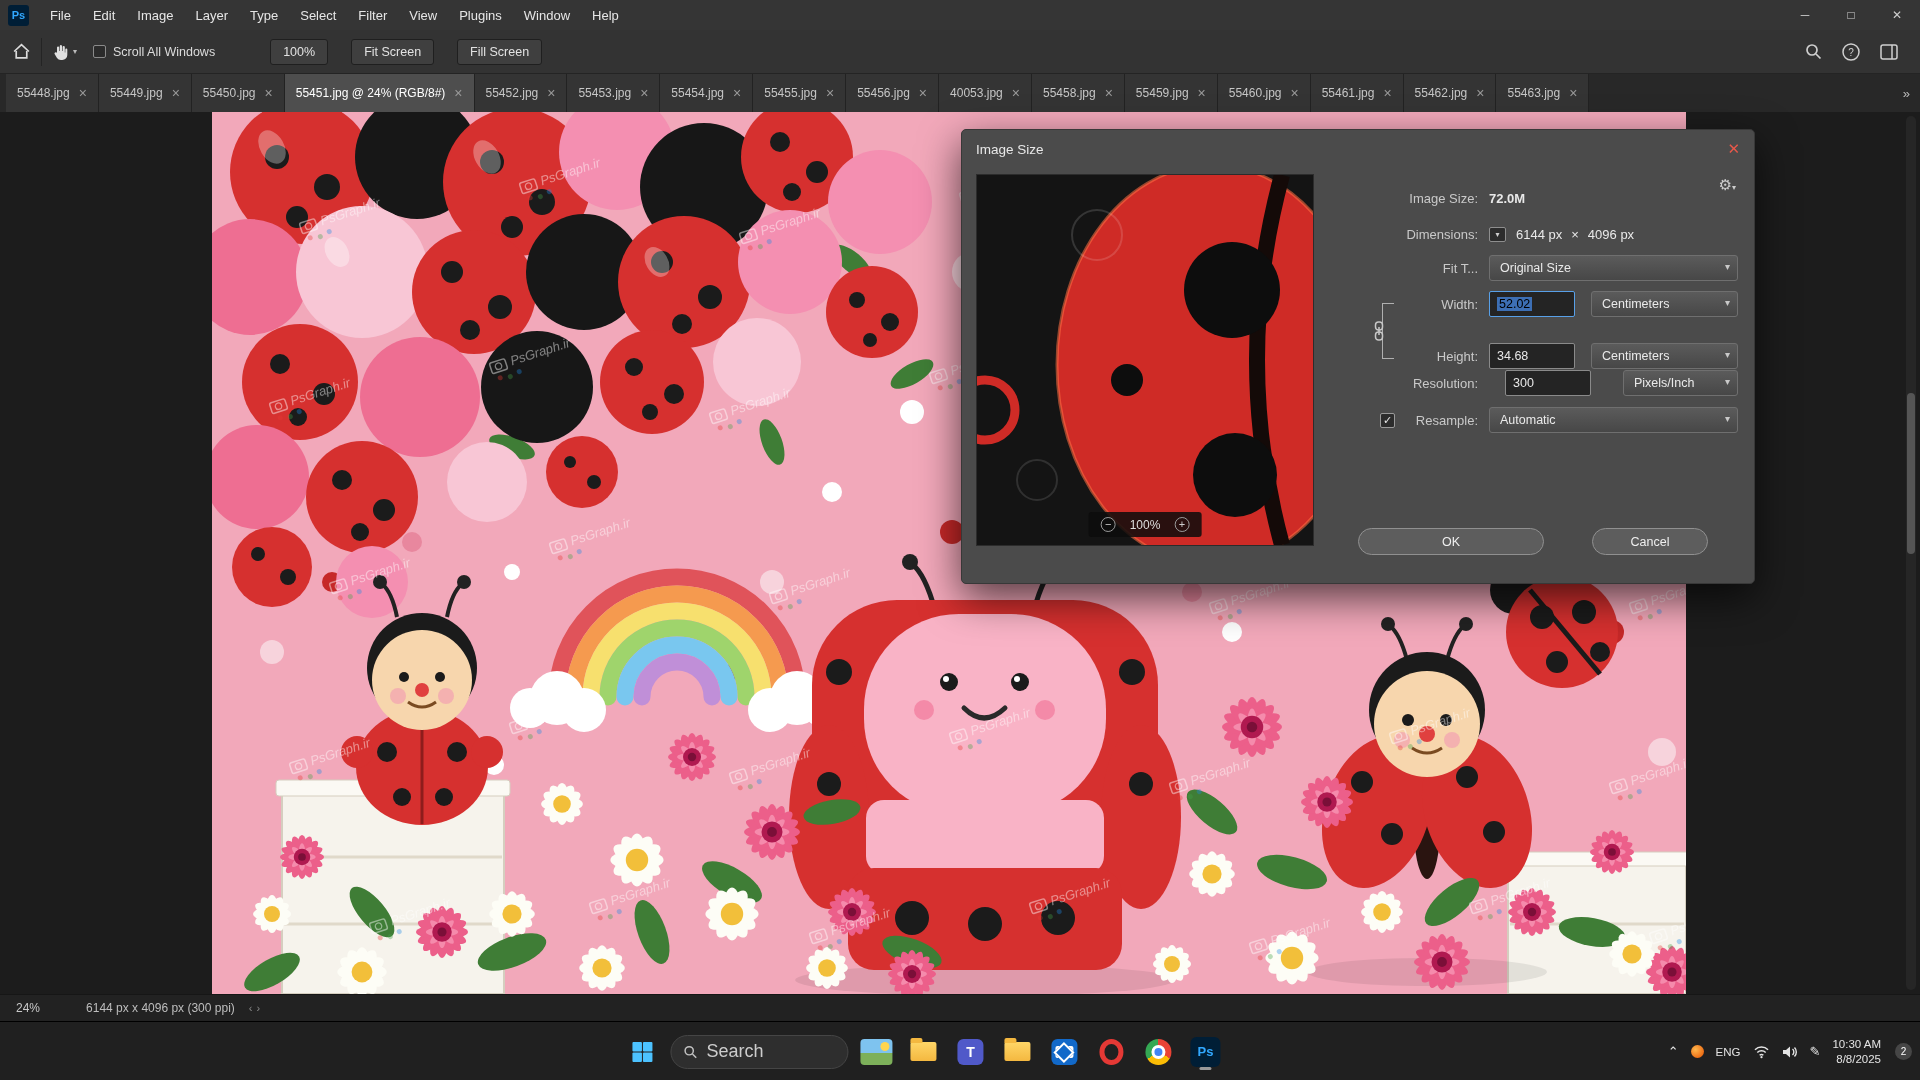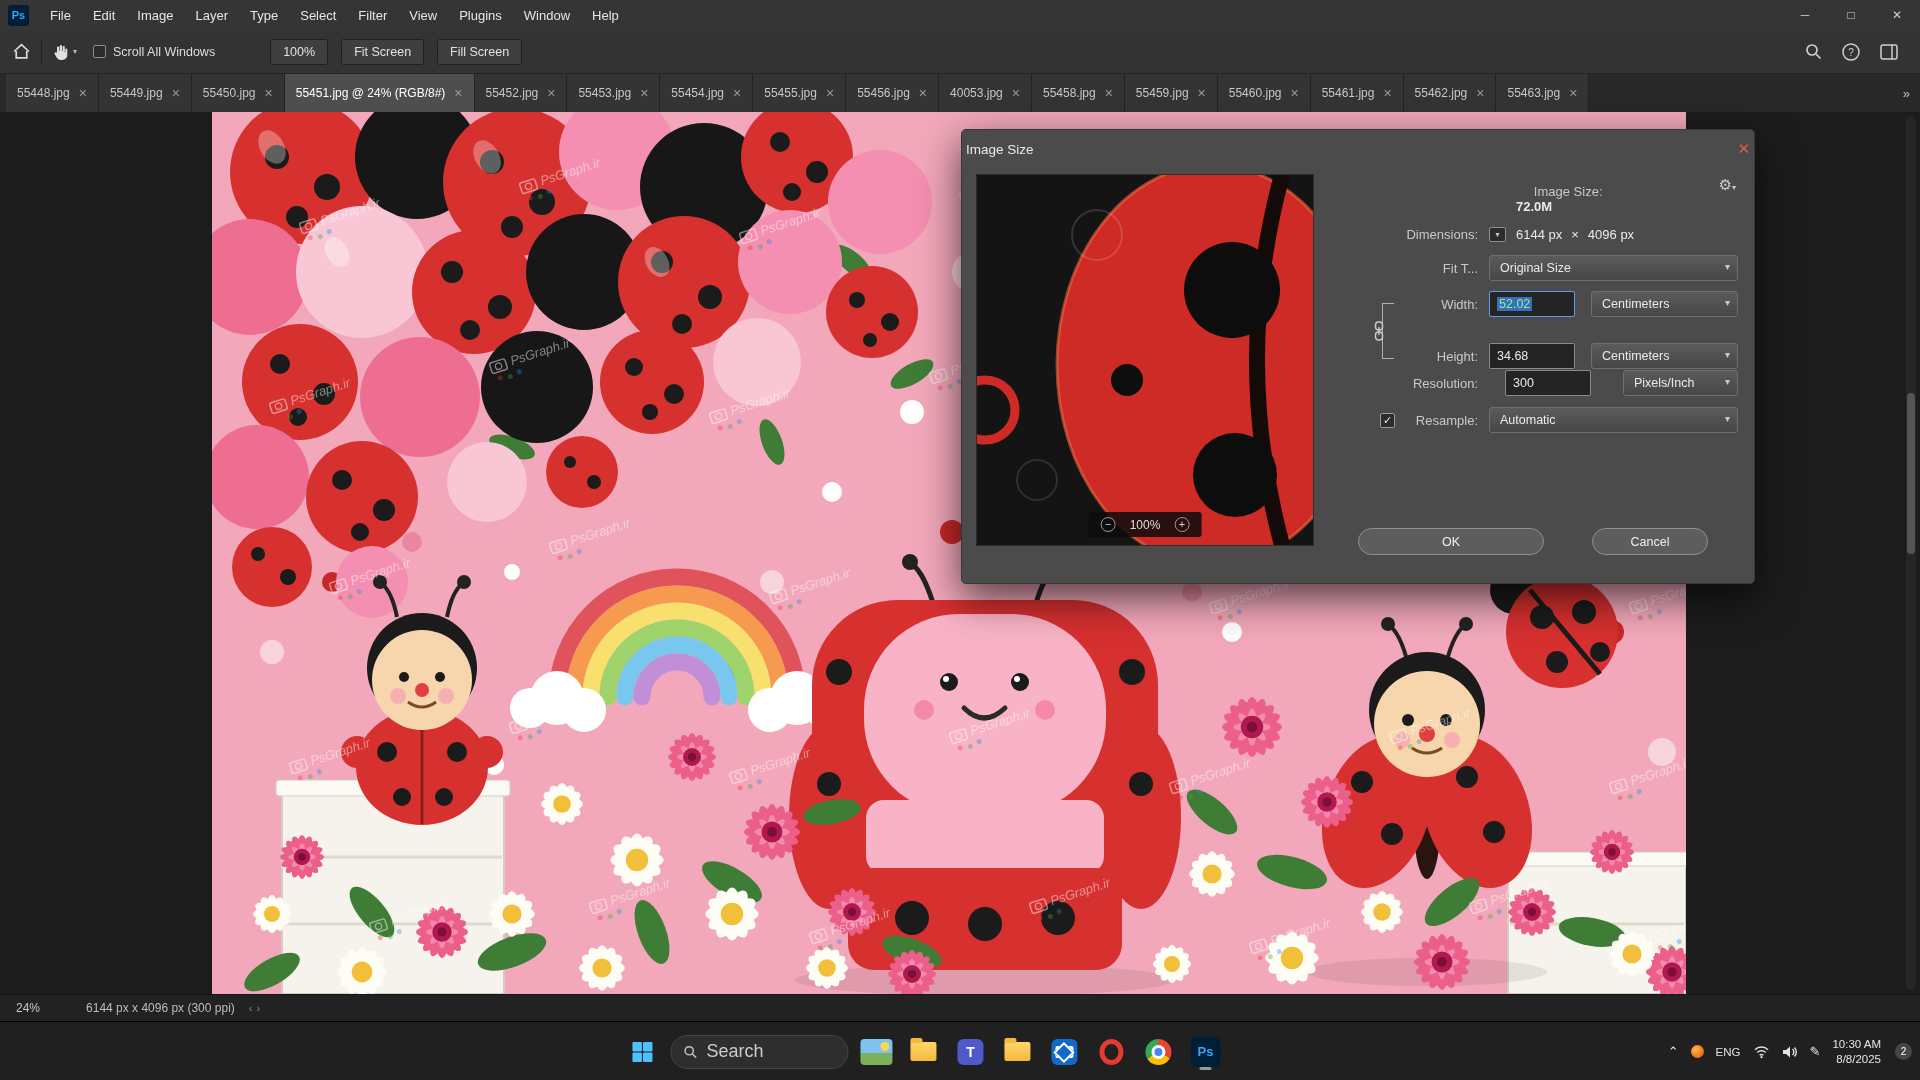--- a/index.html
+++ b/index.html
@@ -19,21 +19,21 @@
 
   
   .optionsbar { position:absolute; top:30px; left:0; width:1920px; height:44px; background:#333333;
     border-bottom:1px solid #242424; display:flex; align-items:center; padding:0 12px; color:#dcdcdc;
     font-size:12.5px; z-index:5; }
   .ob-sep { width:1px; height:28px; background:#242424; margin:0 10px; }
   .ob-icon { display:flex; align-items:center; gap:3px; }
   .ob-chk { width:13px; height:13px; border:1px solid #8a8a8a; border-radius:2px; background:#2b2b2b; margin-right:7px; }
   .ob-check-wrap { display:flex; align-items:center; margin-left:16px; }
   .ob-btn { background:#3f3f3f; border:1px solid #1f1f1f; border-radius:3px; padding:5px 12px;
-    margin-left:13px; color:#e2e2e2; }
+    margin-left:23px; color:#e2e2e2; }
   .ob-btn.first { margin-left:55px; }
   .ob-right { margin-left:auto; display:flex; align-items:center; gap:20px; color:#cfcfcf; padding-right:10px; }
 
   
   .tabbar { position:absolute; top:74px; left:0; width:1920px; height:38px; background:#282828;
     display:flex; align-items:stretch; padding-left:6px; z-index:5; }
   .tab { background:#343434; color:#c6c6c6; font-size:12px; display:flex; align-items:center;
     gap:9px; padding:0 11px; border-right:1px solid #222; white-space:nowrap; }
   .tab.active { background:#4e4e4e; color:#ffffff; }
   .tab-close { color:#9a9a9a; font-size:14px; line-height:1; }
@@ -50,21 +50,21 @@
   .statusbar { position:absolute; top:994px; left:0; width:1920px; height:27px; background:#222222;
     border-top:1px solid #161616; display:flex; align-items:center; color:#c9c9c9; font-size:12px; }
   .status-zoom { margin-left:16px; }
   .status-info { margin-left:46px; color:#bdbdbd; }
   .status-arrows { margin-left:14px; color:#8a8a8a; font-size:11px; letter-spacing:4px; }
 
   
   .dialog { position:absolute; left:961px; top:129px; width:794px; height:455px; background:#4b4b4b;
     border:1px solid #383838; border-radius:5px; box-shadow:0 14px 40px rgba(0,0,0,.65); z-index:20;
     color:#dcdcdc; font-size:13px; }
-  .dlg-title { height:38px; display:flex; align-items:center; padding:0 4px; font-size:13.5px; color:#e8e8e8; }
+  .dlg-title { height:38px; display:flex; align-items:center; padding:0 14px; font-size:13.5px; color:#e8e8e8; }
   .dlg-close { margin-left:auto; color:#e8584a; font-size:15px; }
   .dlg-preview { position:absolute; left:14px; top:44px; width:338px; height:372px; background:#141414;
     border:1px solid #2c2c2c; overflow:hidden; }
   .dlg-preview svg { width:100%; height:100%; display:block; }
   .zoom-ctl { position:absolute; bottom:8px; left:50%; transform:translateX(-50%);
     background:rgba(12,12,12,.85); border-radius:3px; height:25px; padding:0 12px; display:flex;
     align-items:center; gap:14px; color:#dedede; font-size:12px; }
   .zc { width:15px; height:15px; border:1px solid #9a9a9a; border-radius:50%; display:flex;
     align-items:center; justify-content:center; font-size:11px; line-height:1; color:#cfcfcf; }
   .dlg-panel { position:absolute; left:368px; top:44px; right:16px; bottom:14px; }
@@ -77,21 +77,21 @@
     display:flex; align-items:center; justify-content:center; font-size:8px; color:#cfcfcf; margin-right:10px; }
   .sel { position:relative; background:linear-gradient(#5b5b5b,#474747); border:1px solid #6f6f6f;
     border-radius:3px; height:26px; display:flex; align-items:center; padding:0 22px 0 10px;
     color:#eaeaea; font-size:12.5px; white-space:nowrap; }
   .sel::after { content:"▾"; position:absolute; right:7px; top:5px; font-size:10px; color:#c9c9c9; }
   .sel.wide { width:251px; }
   .sel.unit { width:148px; margin-left:16px; }
   .field { width:86px; height:26px; background:#242424; border:1px solid #8a8a8a; border-radius:2px;
     color:#e8e8e8; display:inline-flex; align-items:center; padding:0 7px; font-size:12.5px; flex:none; }
   .field.focus { border-color:#58a0e8; }
-  .selhl { background:#3d6fb4; color:#86efac; padding:0 2px; }
+  .selhl { background:#3d6fb4; color:#000000; padding:0 2px; }
   .chk { width:15px; height:15px; border:1px solid #9a9a9a; background:#2c2c2c; border-radius:2px;
     display:flex; align-items:center; justify-content:center; color:#e8e8e8; font-size:11px; flex:none; }
   .r-resample .chk { position:absolute; left:50px; }
   .linkcol { position:absolute; left:52px; top:129px; width:12px; height:56px;
     border-left:1.5px solid #b0b0b0; border-top:1.5px solid #b0b0b0; border-bottom:1.5px solid #b0b0b0; }
   .chain { position:absolute; left:42px; top:147px; }
   .dlg-btn { position:absolute; top:354px; height:27px; border-radius:14px; background:#5d5d5d;
     border:1px solid #909090; color:#efefef; font-size:12.5px; display:flex; align-items:center;
     justify-content:center; }
   .btn-ok { left:28px; width:186px; }
@@ -655,21 +655,21 @@
         <circle cx="60" cy="305" r="20" fill="none" stroke="#fff" stroke-width="2" opacity=".12"></circle>
       </svg>
       <div class="zoom-ctl">
         <span class="zc">−</span>
         <span>100%</span>
         <span class="zc">+</span>
       </div>
     </div>
 
     <div class="dlg-panel">
-      <div class="p-row" style="top:10px;flex-direction:column;">
+      <div class="p-row" style="top:10px;">
         <span class="lbl">Image Size:</span>
         <span class="val strong">72.0M</span>
       </div>
       <span class="gear">⚙<span style="font-size:8px;">▾</span></span>
 
       <div class="p-row" style="top:46px;">
         <span class="lbl">Dimensions:</span>
         <span class="dd-box">▾</span>
         <span class="val">6144 px</span>
         <span class="val" style="margin:0 9px;">×</span>

